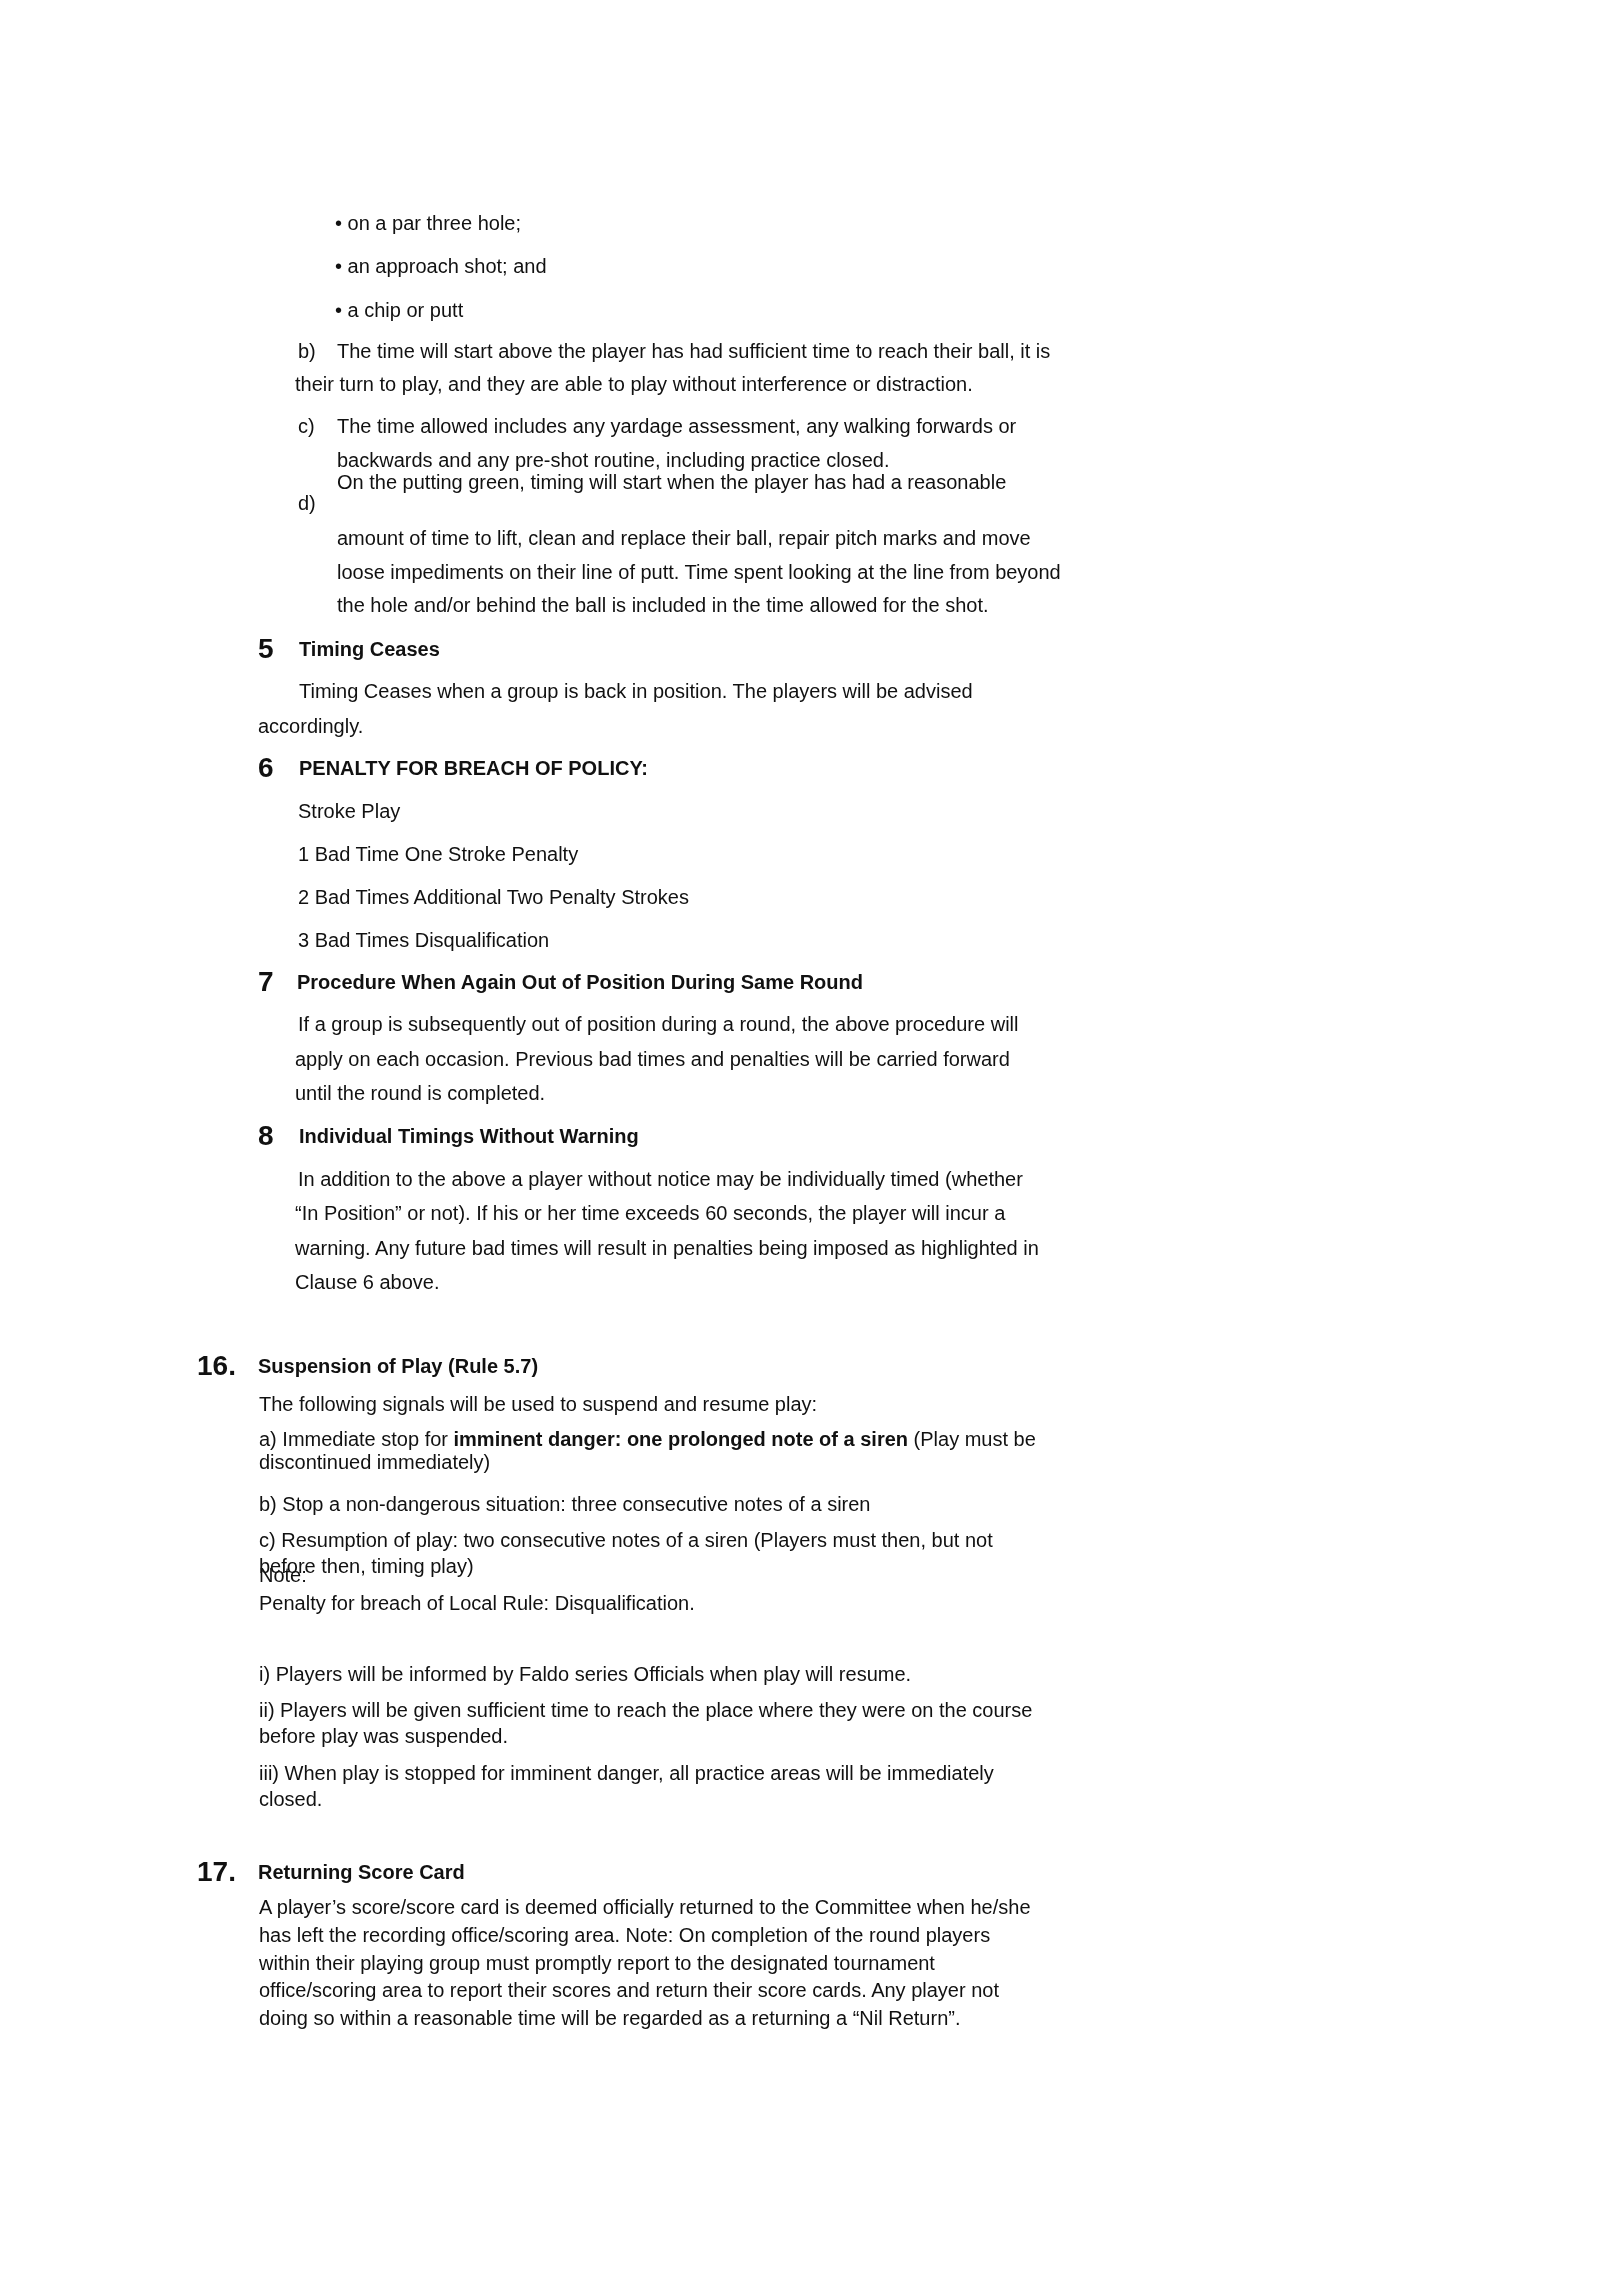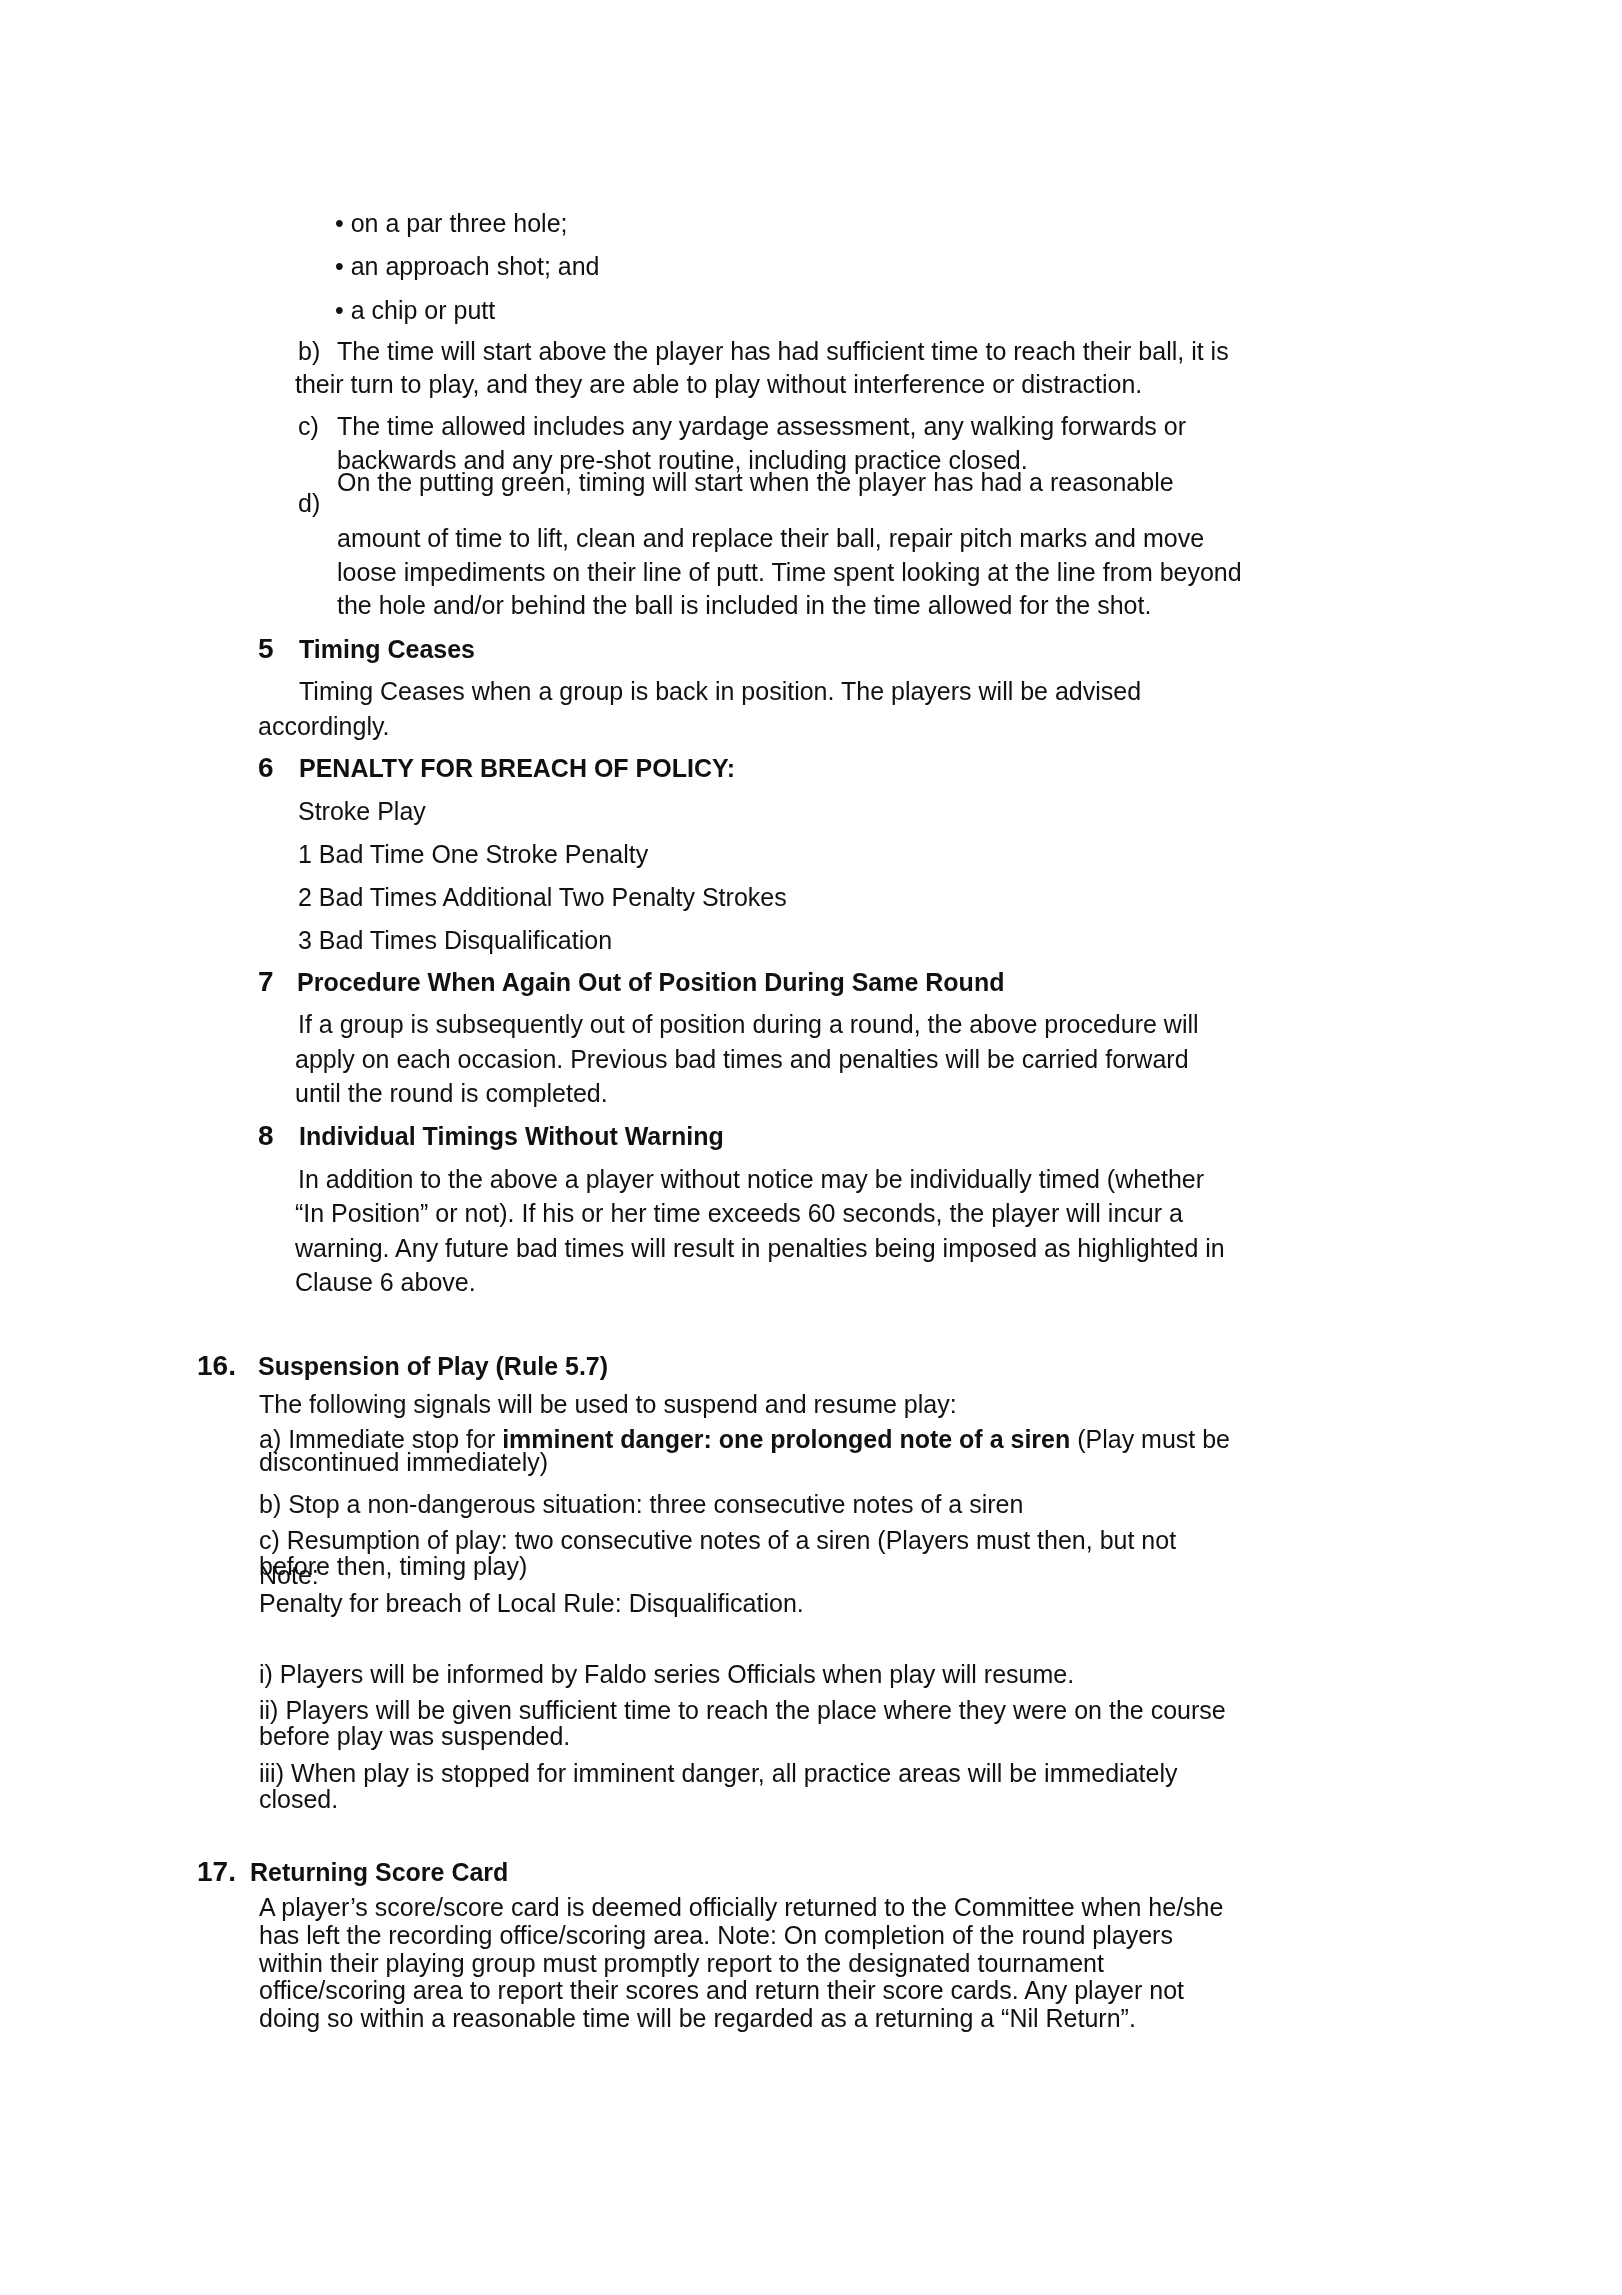--- a/index.html
+++ b/index.html
@@ -1,21 +1,21 @@
 <!DOCTYPE html>
 <html style="font-size:13px"><head>
   <meta charset="utf-8">
   <style>
     html, body { margin: 0; padding: 0; background: #ffffff; }
     body {
       width: 1623px; height: 2295px; position: relative; overflow: hidden;
       font-family: "Liberation Sans", sans-serif; color: #111111;
     }
     .ln {
-      position: absolute; white-space: nowrap; font-size: 25px; line-height: 32px;
+      position: absolute; white-space: nowrap; font-size: 20px; line-height: 32px;
       transform: translateY(-16px);
     }
     .b { font-weight: bold; }
     .num { position: absolute; white-space: nowrap; font-size: 28px; line-height: 32px; font-weight: bold; transform: translateY(-16px); }
   </style>
 </head>
 <body>
 
 <div class="ln" style="left:335px;top:223px">• on a par three hole;</div>
 <div class="ln" style="left:335px;top:266px">• an approach shot; and</div>
@@ -70,19 +70,19 @@
 <div class="ln" style="left:259px;top:1566px">before then, timing play)</div>
 <div class="ln" style="left:259px;top:1603px">Penalty for breach of Local Rule: Disqualification.</div>
 <div class="ln" style="left:259px;top:1575px">Note:</div>
 <div class="ln" style="left:259px;top:1674px">i) Players will be informed by Faldo series Officials when play will resume.</div>
 <div class="ln" style="left:259px;top:1710px">ii) Players will be given sufficient time to reach the place where they were on the course</div>
 <div class="ln" style="left:259px;top:1736px">before play was suspended.</div>
 <div class="ln" style="left:259px;top:1773px">iii) When play is stopped for imminent danger, all practice areas will be immediately</div>
 <div class="ln" style="left:259px;top:1799px">closed.</div>
 
 <div class="num" style="left:197px;top:1872px">17.</div>
-<div class="ln b" style="left:250px;top:1872px">Returning Score Card</div>
+<div class="ln b" style="left:258px;top:1872px">Returning Score Card</div>
 <div class="ln" style="left:259px;top:1907px">A player’s score/score card is deemed officially returned to the Committee when he/she</div>
 <div class="ln" style="left:259px;top:1935px">has left the recording office/scoring area.  Note: On completion of the round players</div>
 <div class="ln" style="left:259px;top:1963px">within their playing group must promptly report to the designated tournament</div>
 <div class="ln" style="left:259px;top:1990px">office/scoring area to report their scores and return their score cards. Any player not</div>
 <div class="ln" style="left:259px;top:2018px">doing so within a reasonable time will be regarded as a returning a “Nil Return”.</div>
 
 
 </body></html>

